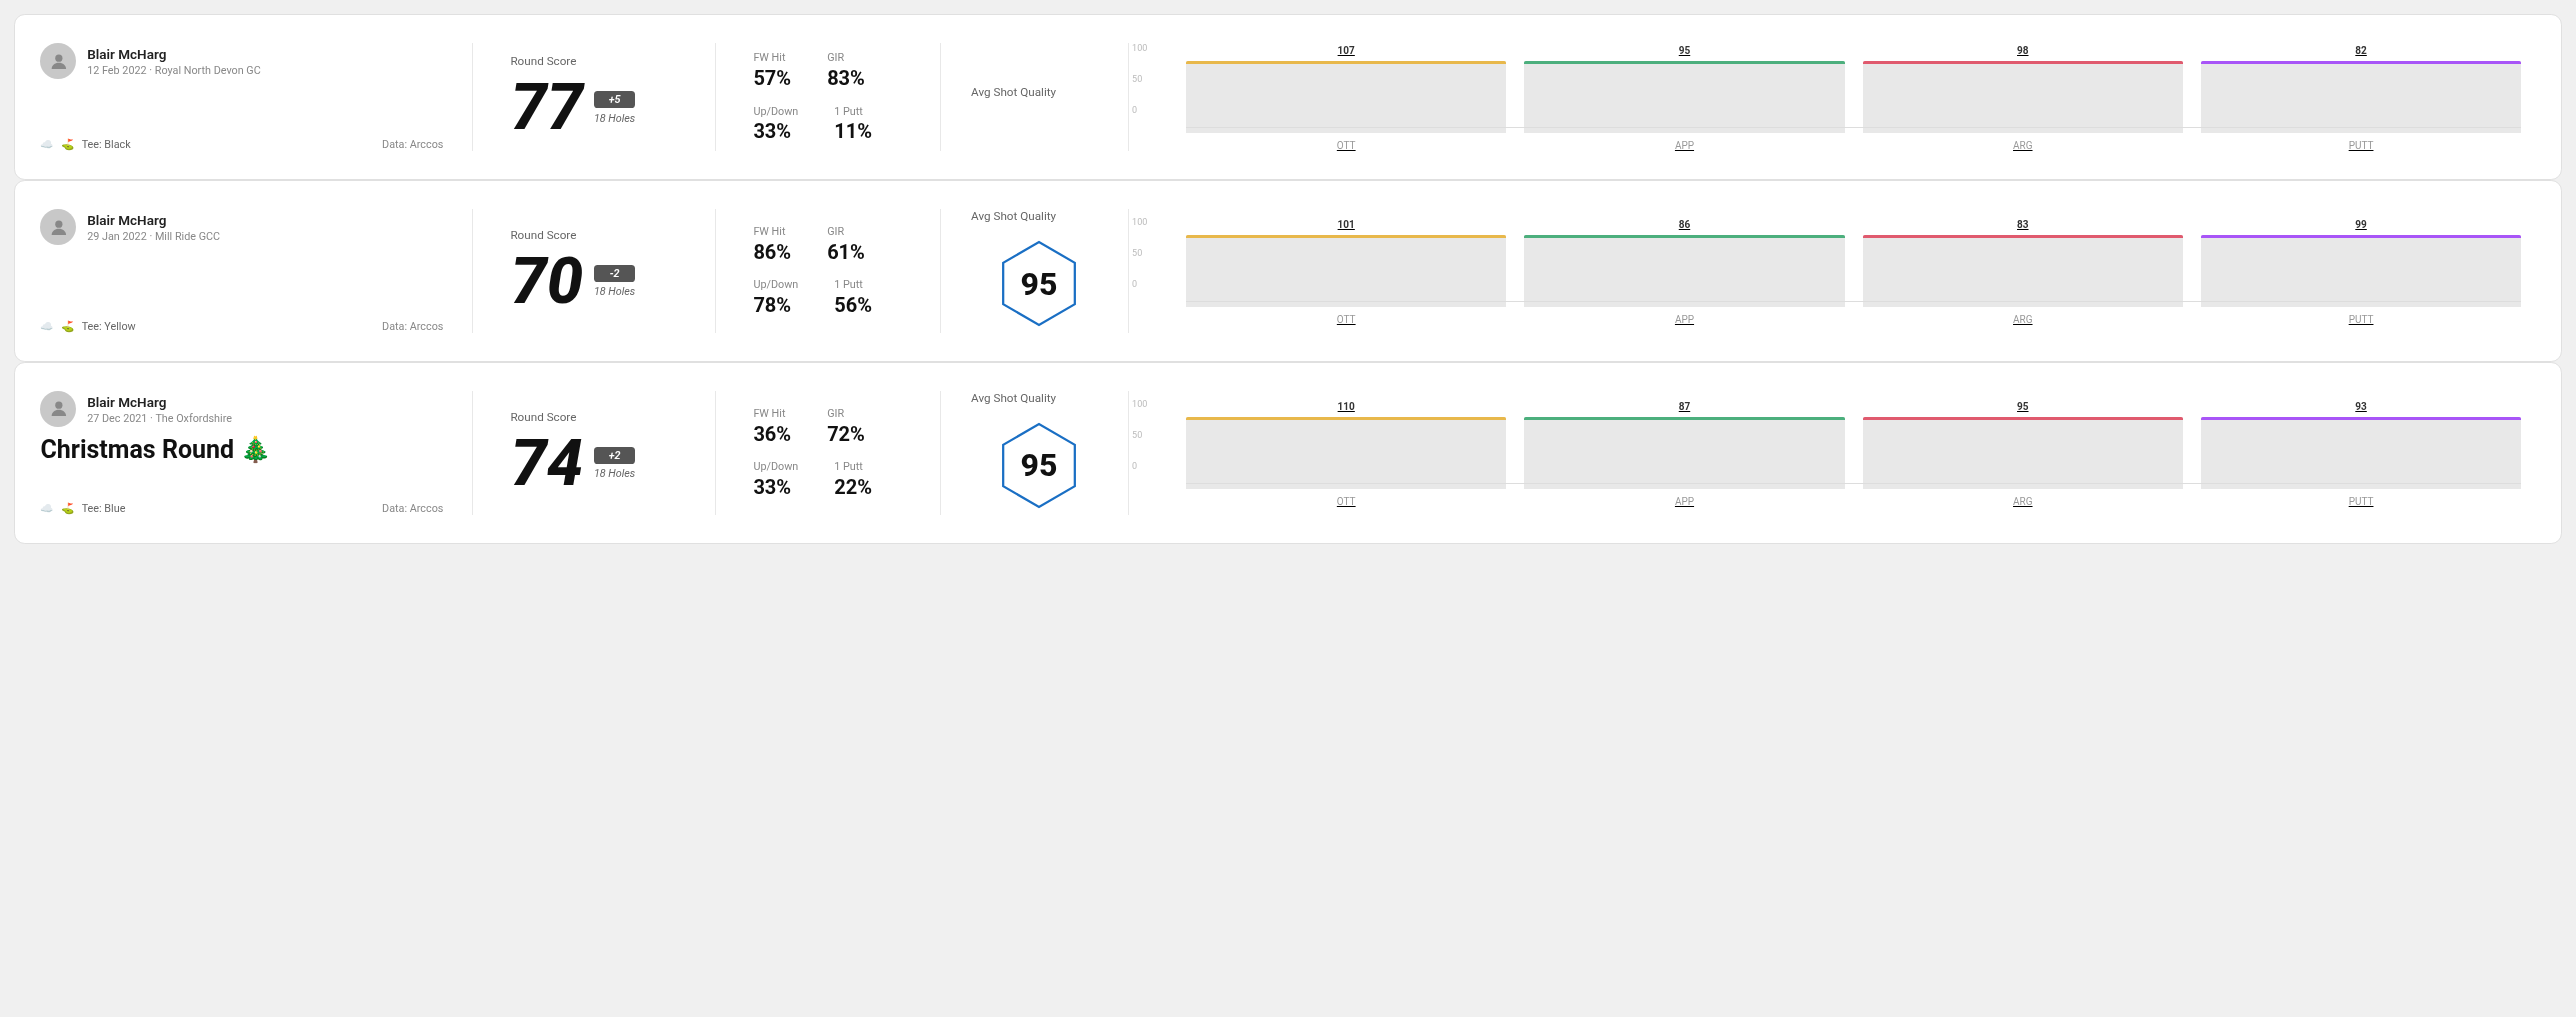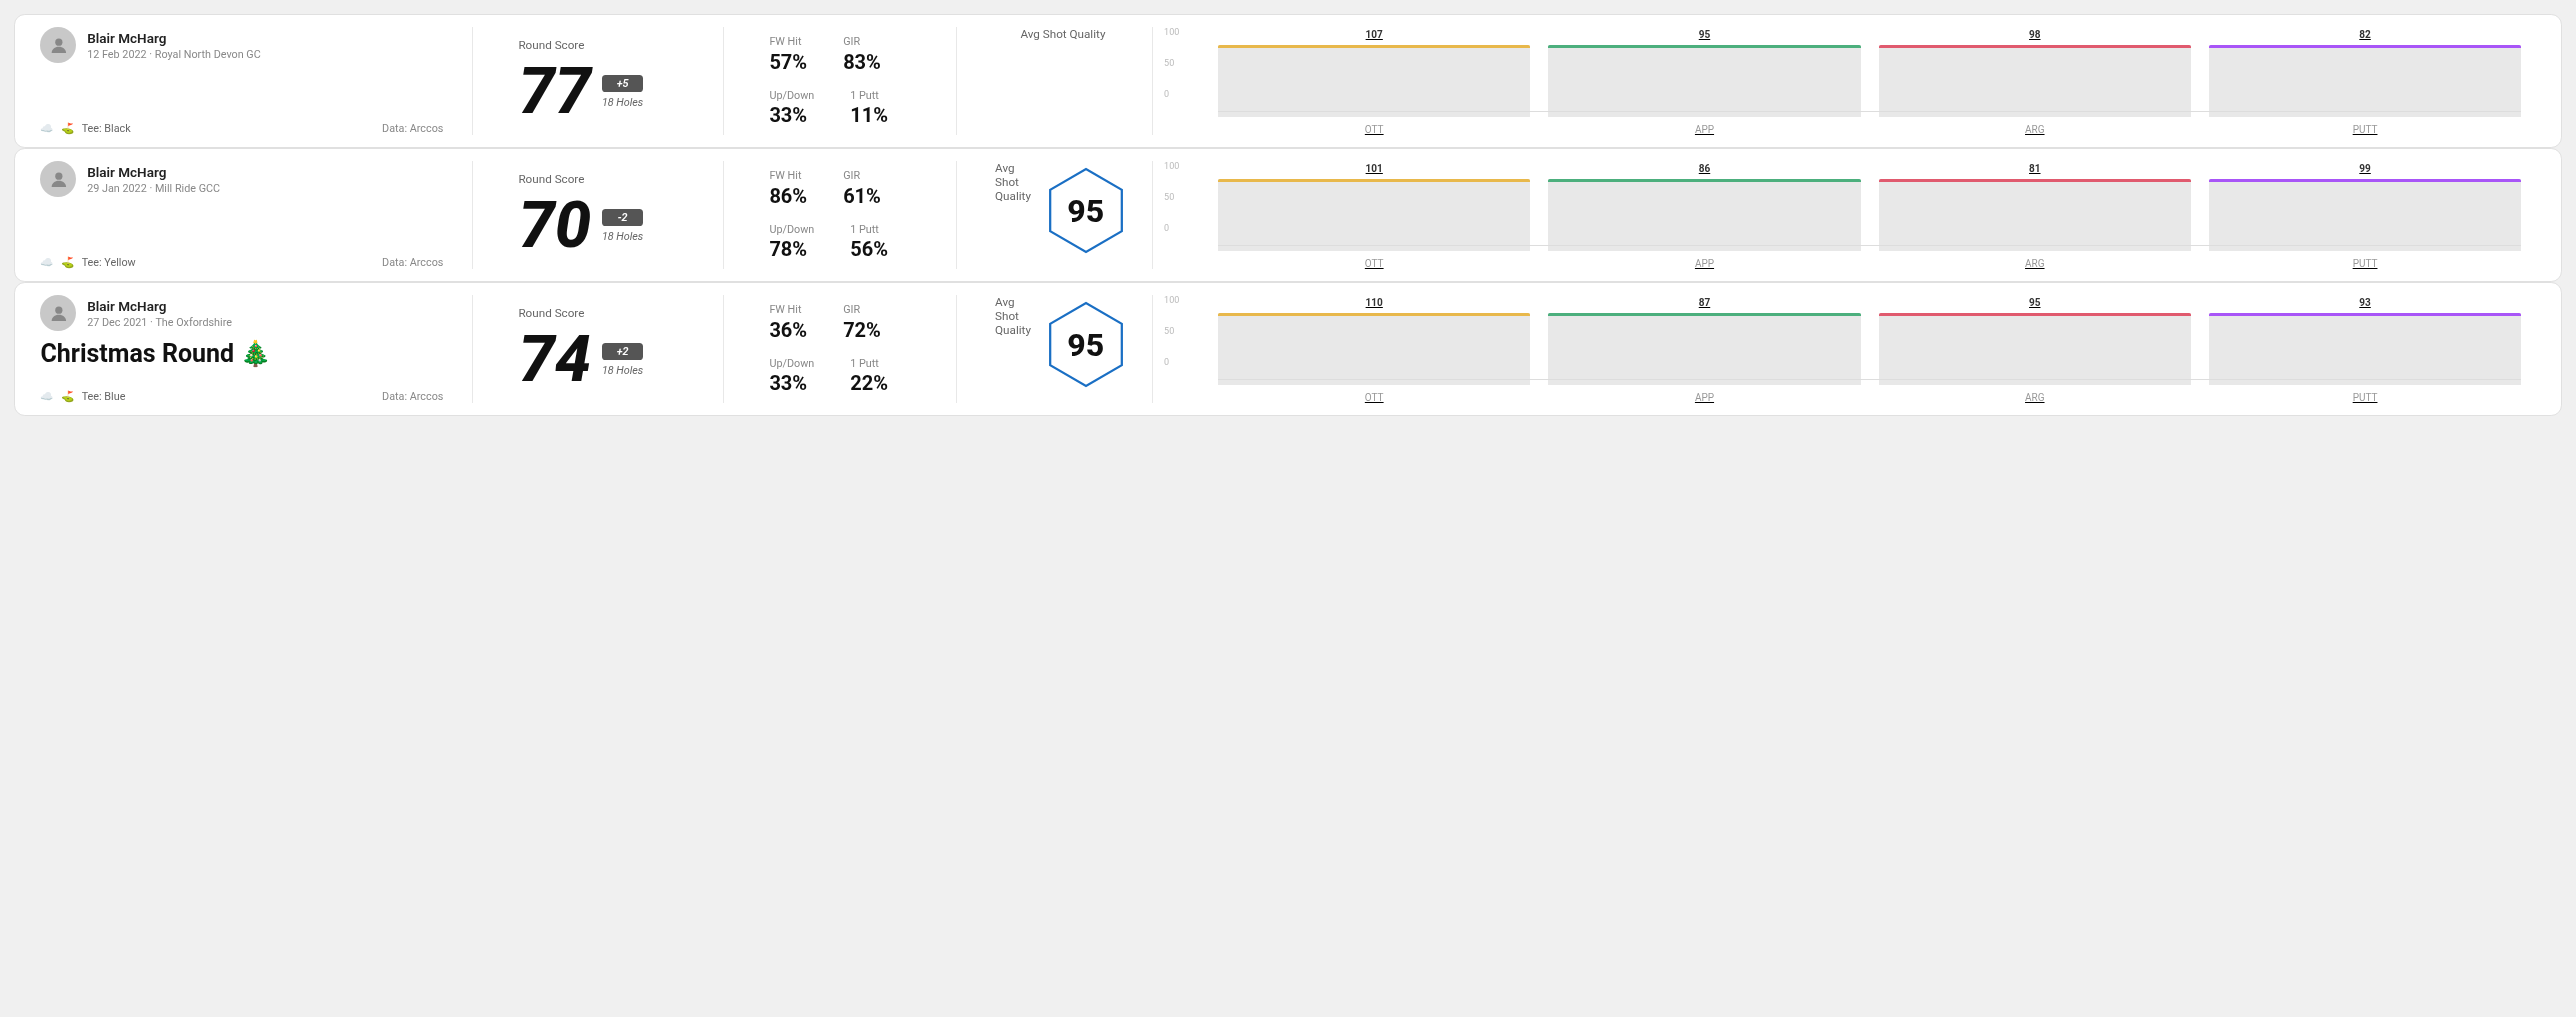--- a/index.html
+++ b/index.html
@@ -8,24 +8,24 @@
       font-family: -apple-system, BlinkMacSystemFont, 'Segoe UI', Roboto, sans-serif;
       padding: 14.4px;
       display: flex;
       flex-direction: column;
       gap: 10.8px;
     }
     .card {
       background: #fff;
       border-radius: 10.8px;
       border: 0.9px solid #e0e0e0;
-      padding: 12px 25px;
+      padding: 28px 25px;
       display: flex;
       align-items: stretch;
-      gap: 16px;
+      gap: 8px;
     }
     .left-section {
       flex: 0 0 433px;
       display: flex;
       flex-direction: column;
       justify-content: space-between;
       padding-right: 29px;
       border-right: 0.9px solid #e8e8e8;
     }
     .user-info {
@@ -146,20 +146,21 @@
     }
     .stat-item .stat-value {
       font-size: 20px;
       font-weight: 700;
       color: #111;
     }
     .quality-section {
       flex: 0 0 180px;
       padding: 0 21.7px;
       display: flex;
+      flex-direction: column;
       justify-content: center;
       align-items: flex-start;
       border-right: 0.9px solid #e8e8e8;
     }
     .quality-label {
       font-size: 11.7px;
       color: #666;
       margin-bottom: 10.8px;
     }
     .hexagon-container {
@@ -484,21 +485,21 @@
     <div class="chart-bar-group">
       <span class="bar-value">86</span>
       <div class="bar-wrapper">
         <div class="bar-fill" style="height:71.66666666666667%; background:#e8e8e8;"></div>
         <div class="bar-accent" style="background:#4caf7d;"></div>
       </div>
       <span class="bar-label">APP</span>
     </div>
 
     <div class="chart-bar-group">
-      <span class="bar-value">81</span>
+      <span class="bar-value">83</span>
       <div class="bar-wrapper">
         <div class="bar-fill" style="height:80%; background:#e8e8e8;"></div>
         <div class="bar-accent" style="background:#e05a6e;"></div>
       </div>
       <span class="bar-label">ARG</span>
     </div>
 
     <div class="chart-bar-group">
       <span class="bar-value">99</span>
       <div class="bar-wrapper">

